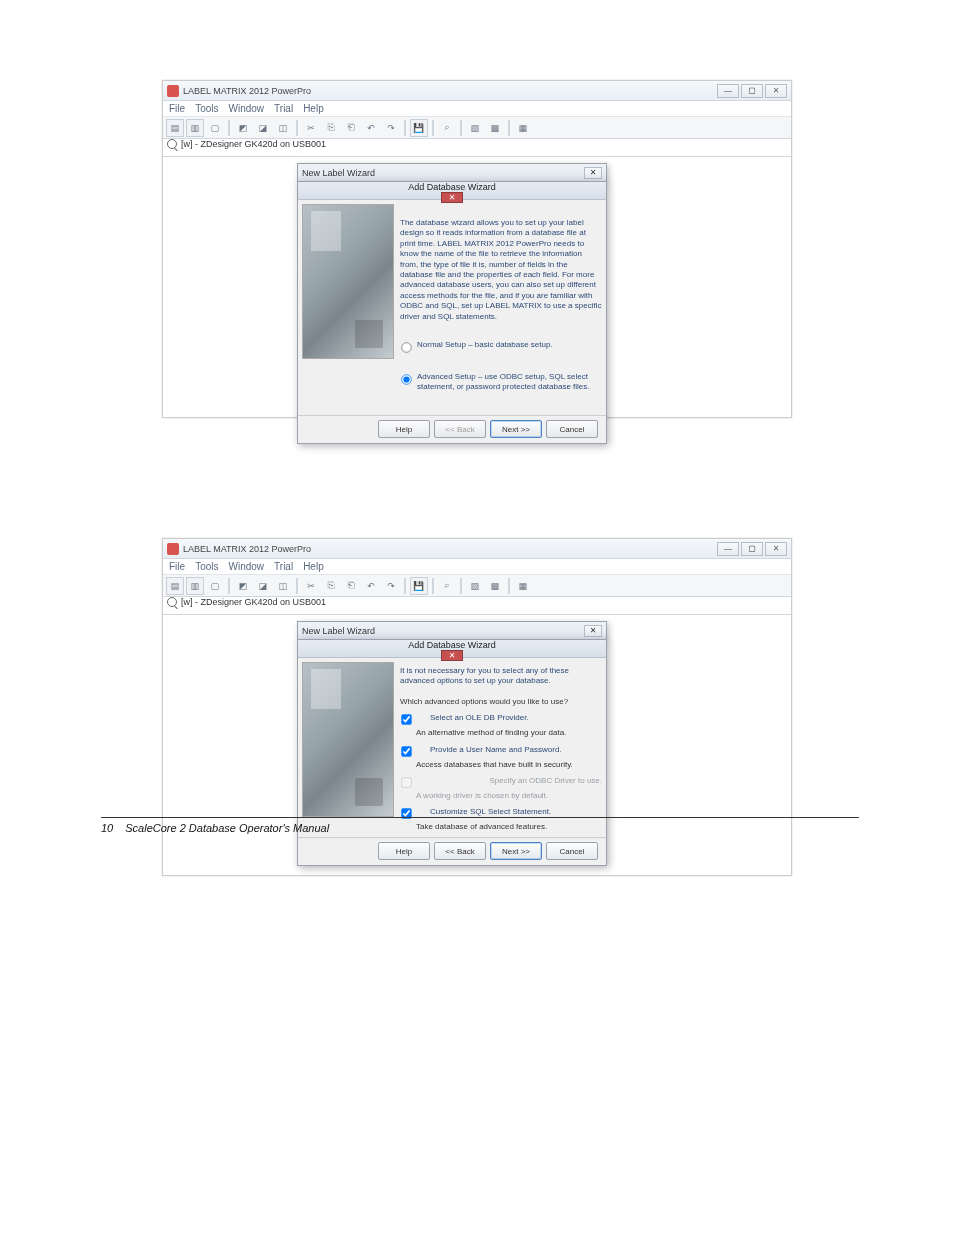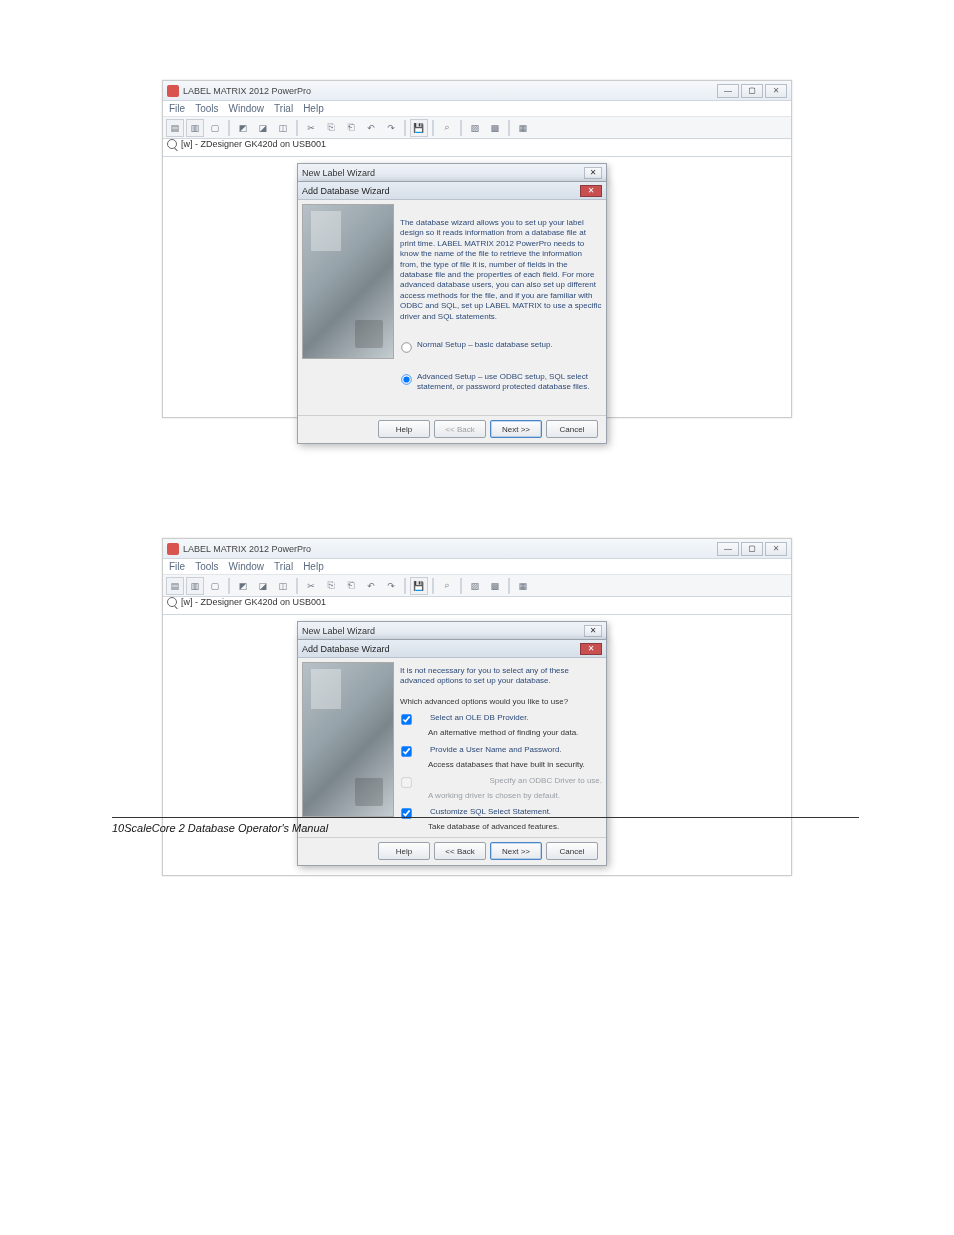--- a/index.html
+++ b/index.html
@@ -112,21 +112,21 @@
     width: 310px;
     background:#efefef;
     border:1px solid #9aa2ae;
     box-shadow: 2px 2px 8px rgba(0,0,0,0.3);
   }
   .innerwin .inner-titlebar{
     height:18px;
     background: linear-gradient(#e6ecf3,#d6dfe9);
     border-bottom:1px solid #b9c1cc;
     display:flex; align-items:center;
-    padding:0 4px; font-size:9px; color:#222;
+    padding:0 4px; font-size:9px; color:#222;flex-direction:column;
   }
   .innerwin .inner-titlebar .spacer{flex:1;}
   .innerwin .closebtn2{width:22px;height:12px;background:#c85050;border:1px solid #8b3b3b;display:flex;align-items:center;justify-content:center;color:#fff;font-size:8px;}
 
   .dlgbody{
     display:flex;
     padding:4px;
     background:#f0f0f0;
   }
   .thumb{
@@ -141,44 +141,44 @@
   .dlgright{
     flex:1;
     font-size:8px; color:#2d4a78;
     line-height:1.3;
   }
   .dlgright .desc{margin:4px 0 10px 0;}
   .radio{display:flex;align-items:flex-start;gap:4px;margin:18px 0;}
   .radio input{margin:1px 0 0 0;transform:scale(0.8);}
   .check{display:flex;align-items:flex-start;gap:17px;margin:6px 0 2px 0;}
   .check input{margin:0;transform:scale(0.8);}
-  .subtext{color:#333;font-size:8px;margin-left:28px;}
+  .subtext{color:#333;font-size:8px;margin-left:16px;}
   .subtext.muted{color:#9aa0a6;}
 
   .btnrow{
     height:28px;border-top:1px solid #cfcfcf;
     display:flex;justify-content:flex-end;align-items:center;
     gap:4px;padding:0 8px;background:#f0f0f0;
   }
   .wbtn{
     min-width:52px;height:18px;
     border:1px solid #9aa2ae;background:linear-gradient(#fdfdfd,#e6e9ed);
     font-size:8px;color:#333;display:flex;align-items:center;justify-content:center;
     border-radius:2px;
   }
   .wbtn.disabled{color:#a0a0a0;}
   .wbtn.default{border:1px solid #4a84c4; box-shadow:inset 0 0 0 1px rgba(105,165,226,0.4);}
 
   .footer{
     position:absolute;
-    bottom:36px; left:112px; right:95px;
+    bottom:36px; left:101px; right:95px;
     border-top:1px solid #333;
     padding-top:4px;
     font-size:11px; font-style:italic;
-    color:#111; display:flex; 
+    color:#111; display:flex; gap:12px;
   }
 </style>
 </head>
 <body>
 
 <div class="page">
 
   <div class="screenshot">
     <div class="titlebar">
       <div class="appicon"></div>

